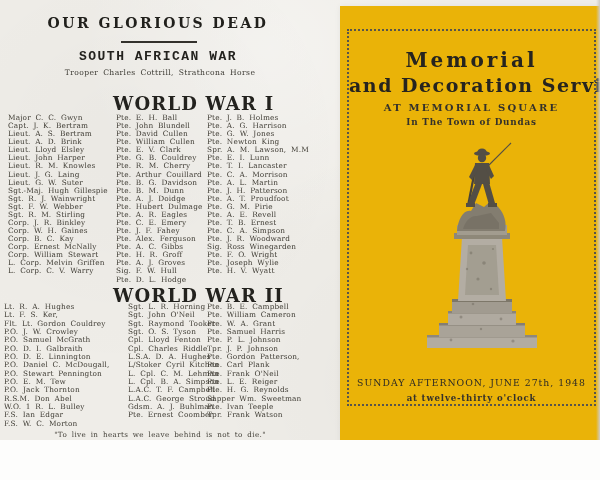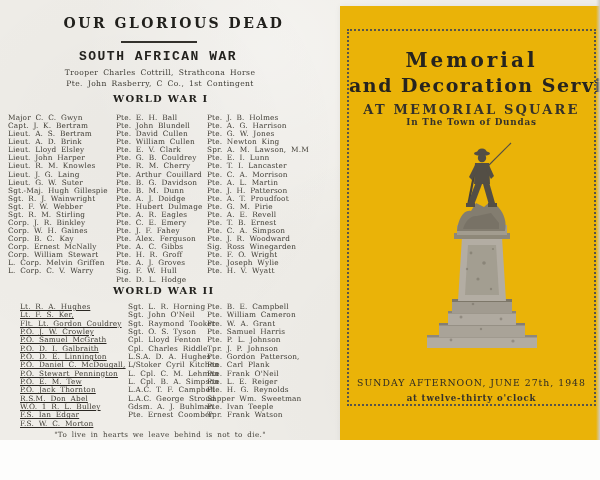--- a/index.html
+++ b/index.html
@@ -15,44 +15,44 @@
     background:
       radial-gradient(circle at 20% 30%, rgba(0,0,0,0.02), transparent 40%),
       radial-gradient(circle at 70% 80%, rgba(0,0,0,0.025), transparent 45%),
       radial-gradient(circle at 45% 10%, rgba(255,255,255,0.35), transparent 35%);
   }
 
   
   .left-page{position:absolute;left:0;top:0;width:325px;height:445px;}
   .lp-title{
     position:absolute;left:0;top:15px;width:316px;text-align:center;
-    font-size:14px;font-weight:bold;letter-spacing:2.5px;color:#21201c;padding-left:16px;
+    font-size:14px;font-weight:bold;letter-spacing:2.5px;color:#21201c;
   }
   .lp-rule{position:absolute;left:121px;top:41px;width:76px;height:2px;background:#33312c;}
   .saw-head{
     position:absolute;left:0;top:49px;width:316px;text-align:center;
     font-size:13px;font-weight:bold;letter-spacing:1.5px;color:#23221e;font-family:Liberation Mono, monospace;
   }
   .saw-names{position:absolute;left:0;top:67px;width:320px;text-align:center;}
   .saw-names div{font-size:7.6px;line-height:11px;letter-spacing:.4px;word-spacing:2px;color:#3c3a33;}
   .ww-head{
-    position:absolute;font-size:10px;font-weight:bold;letter-spacing:1.2px;color:#23221e;white-space:nowrap;
+    position:absolute;font-size:18px;font-weight:bold;letter-spacing:1.2px;color:#23221e;white-space:nowrap;
   }
   .ww1-head{left:113px;top:93px;}
   .ww2-head{left:113px;top:285px;}
   .name-col{position:absolute;white-space:nowrap;}
   .name-col div{
     font-size:7.35px;line-height:8.08px;letter-spacing:.15px;word-spacing:2.2px;
     color:#3e3b33;white-space:nowrap;
   }
   .ww1-c1{left:8px;top:114px;}
   .ww1-c2{left:116px;top:114px;}
   .ww1-c3{left:207px;top:114px;}
   .ww2-col div{line-height:8.35px;}
-  .ww2-c1{left:20px;top:303px;text-decoration:underline;}
+  .ww2-c1{left:4px;top:303px;}
   .ww2-c2{left:128px;top:303px;}
   .ww2-c3{left:207px;top:303px;}
   .quote{
     position:absolute;left:0;top:430px;width:320px;text-align:center;
     font-size:7.2px;letter-spacing:.35px;word-spacing:2px;color:#413e36;
   }
 
   
   .right-page{
     position:absolute;left:340px;top:6px;width:269px;height:442px;
@@ -66,21 +66,21 @@
   .rp-title1{
     position:absolute;left:0;top:17px;width:100%;text-align:center;
     font-size:20px;font-weight:bold;letter-spacing:3px;color:#26241f;
   }
   .rp-title2{
     position:absolute;left:0;top:43px;width:100%;text-align:center;
     font-size:19px;font-weight:bold;letter-spacing:1.5px;color:#26241f;white-space:nowrap;
   }
   .rp-sub1{
     position:absolute;left:0;top:71px;width:100%;text-align:center;
-    font-size:13px;font-weight:bold;letter-spacing:2.2px;color:#34312b;
+    font-size:10px;font-weight:bold;letter-spacing:2.2px;color:#34312b;
   }
   .rp-sub2{
     position:absolute;left:0;top:86px;width:100%;text-align:center;
     font-size:8.8px;font-weight:bold;letter-spacing:.8px;color:#34312b;
   }
   .statue{position:absolute;left:72px;top:110px;width:120px;height:212px;}
   .rp-date{
     position:absolute;left:0;top:346px;width:100%;text-align:center;
     font-size:9.3px;font-weight:normal;letter-spacing:1px;color:#2c2a25;white-space:nowrap;
   }
@@ -97,21 +97,20 @@
 <body>
 
 <div class="canvas">
 
   <section class="left-page">
     <div class="lp-title">OUR GLORIOUS DEAD</div>
     <div class="lp-rule"></div>
     <div class="saw-head">SOUTH AFRICAN WAR</div>
     <div class="saw-names">
         <div>Trooper Charles Cottrill, Strathcona Horse</div>
-        <div>Pte. John Rasberry, C Co., 1st Contingent</div>
       </div>
 
     <div class="ww-head ww1-head">WORLD WAR I</div>
     <div class="name-col ww1-c2">
         <div>Pte. E. H. Ball</div>
         <div>Pte. John Blundell</div>
         <div>Pte. David Cullen</div>
         <div>Pte. William Cullen</div>
         <div>Pte. E. V. Clark</div>
         <div>Pte. G. B. Couldrey</div>

